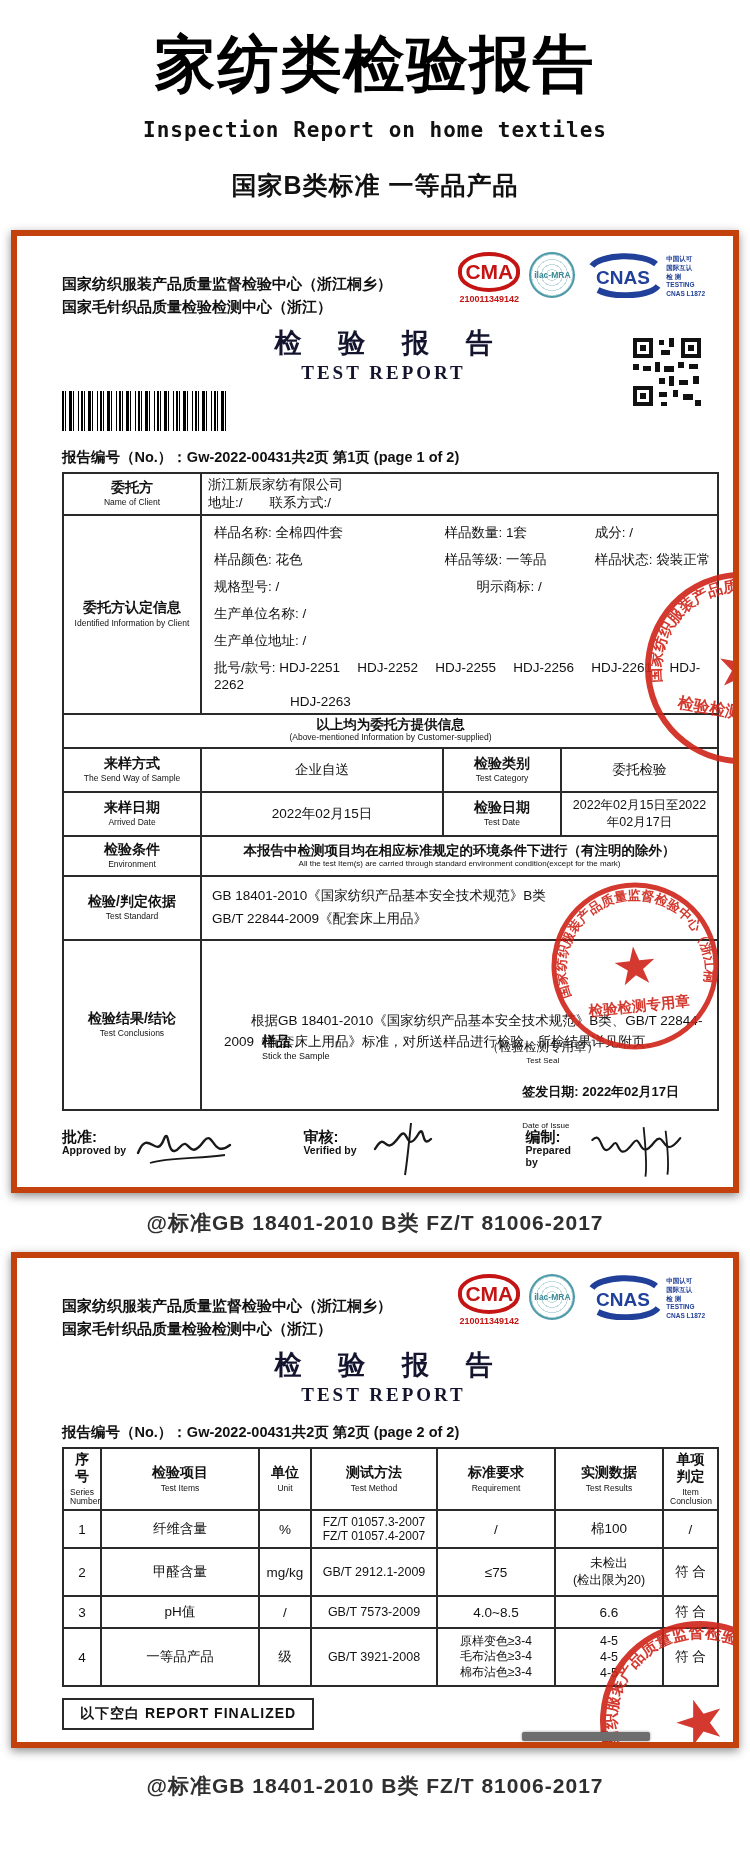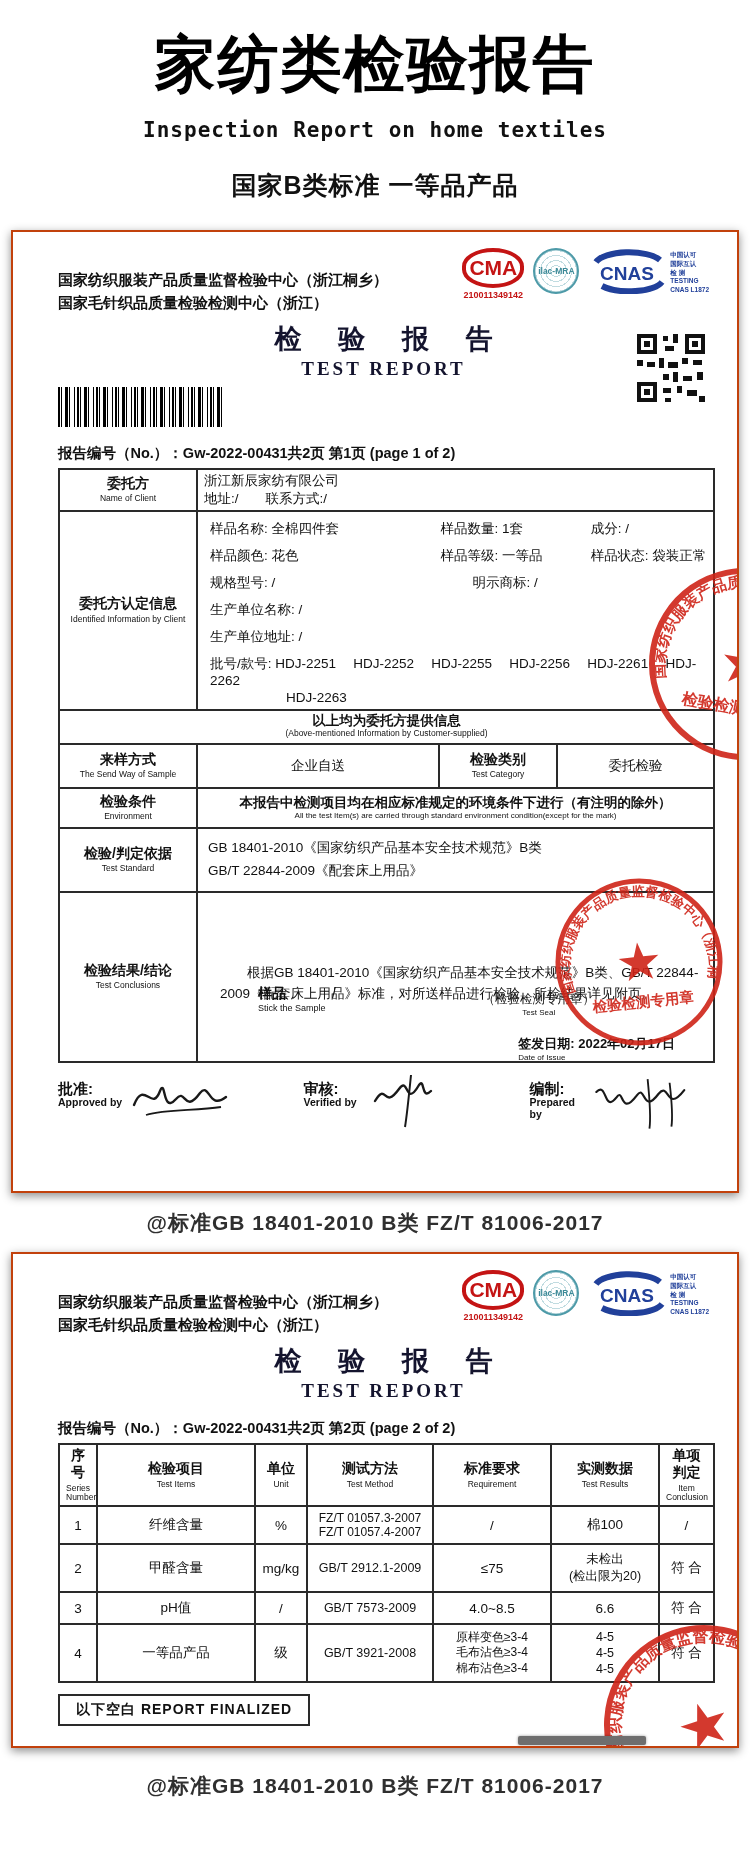--- a/index.html
+++ b/index.html
@@ -11,21 +11,21 @@
   
   .top-header { text-align:center; padding-top:24px; }
   .main-title { font-size:61px; font-weight:900; letter-spacing:2px; color:#000; }
   .sub-title { font-size:21px; font-weight:bold; letter-spacing:1px; margin-top:12px;
                font-family:"DejaVu Sans Mono", monospace; }
   .standard-line { font-size:25px; font-weight:bold; margin-top:27px; letter-spacing:1px; }
 
   
   .page {
     width:728px; margin:0 auto; background:#fff; position:relative; overflow:hidden;
-    border:2px solid #c2410c; box-shadow:0 3px 9px rgba(0,0,0,0.45);
+    border:6px solid #c2410c; box-shadow:0 3px 9px rgba(0,0,0,0.45);
   }
   .page1 { height:963px; margin-top:28px; }
   .page2 { height:496px; }
   .page-inner { padding:14px 28px 0 45px; position:relative; }
 
   .caption { text-align:center; font-size:21px; color:#2f2f2f; font-weight:600;
              letter-spacing:1px; margin:16px 0 15px; }
   .caption.bottom { margin-top:24px; }
 
   
@@ -87,21 +87,21 @@
   .std-cell { font-size:13.5px; line-height:1.7; padding-left:10px; }
 
   .concl-cell { position:relative; padding:0; }
   .concl-body { padding:14px 14px 0 22px; font-size:13.5px; line-height:1.5; text-indent:2em; }
   .sample-block { position:absolute; left:60px; top:92px; font-size:14px; font-weight:bold; }
   .sample-block .slash { margin-left:46px; font-weight:normal; }
   .sample-block .en { display:block; font-size:9px; font-weight:normal; }
   .seal-caption { position:absolute; right:118px; top:98px; font-size:12.5px; text-align:center; }
   .seal-caption .en { display:block; font-size:8px; }
   .issue-block { position:absolute; right:38px; top:142px; font-size:13px; font-weight:bold; }
-  .issue-block .en { display:block; font-size:8px; font-weight:normal; }
+  .issue-block .en { display:block; font-size:8px; font-weight:normal;margin-top:20px; }
 
   
   .stamp { opacity:.9; }
   .stamp-main { position:absolute; top:642px; right:10px; transform:rotate(-6deg); }
   .stamp-edge { position:absolute; top:332px; right:-108px; transform:rotate(10deg); }
   .stamp-corner { position:absolute; bottom:-84px; right:-72px; transform:rotate(-18deg); }
 
   
   .sign-row { display:flex; margin-top:12px; padding-right:10px; }
   .sign-group { display:flex; align-items:flex-start; }
@@ -249,20 +249,26 @@
         <td colspan="4" class="supplied">
           <span>以上均为委托方提供信息</span><span class="en">(Above-mentioned Information by Customer-supplied)</span>
         </td>
       </tr>
       <tr style="height:44px">
         <td class="lbl"><span>来样方式</span><span class="en">The Send Way of Sample</span></td>
         <td class="center">企业自送</td>
         <td class="lbl"><span>检验类别</span><span class="en">Test Category</span></td>
         <td class="center">委托检验</td>
       </tr>
+      <tr style="height:44px">
+        <td class="lbl"><span>来样日期</span><span class="en">Arrived Date</span></td>
+        <td class="center">2022年02月15日</td>
+        <td class="lbl"><span>检验日期</span><span class="en">Test Date</span></td>
+        <td class="center" style="font-size:12.5px">2022年02月15日至2022年02月17日</td>
+      </tr>
       <tr style="height:40px">
         <td class="lbl"><span>检验条件</span><span class="en">Environment</span></td>
         <td colspan="3" class="env-cell">
           <span>本报告中检测项目均在相应标准规定的环境条件下进行（有注明的除外）</span><span class="en">All the test Item(s) are carried through standard environment condition(except for the mark)</span>
         </td>
       </tr>
       <tr style="height:64px">
         <td class="lbl"><span>检验/判定依据</span><span class="en">Test Standard</span></td>
         <td colspan="3" class="std-cell">
           <div>GB 18401-2010《国家纺织产品基本安全技术规范》B类</div>

